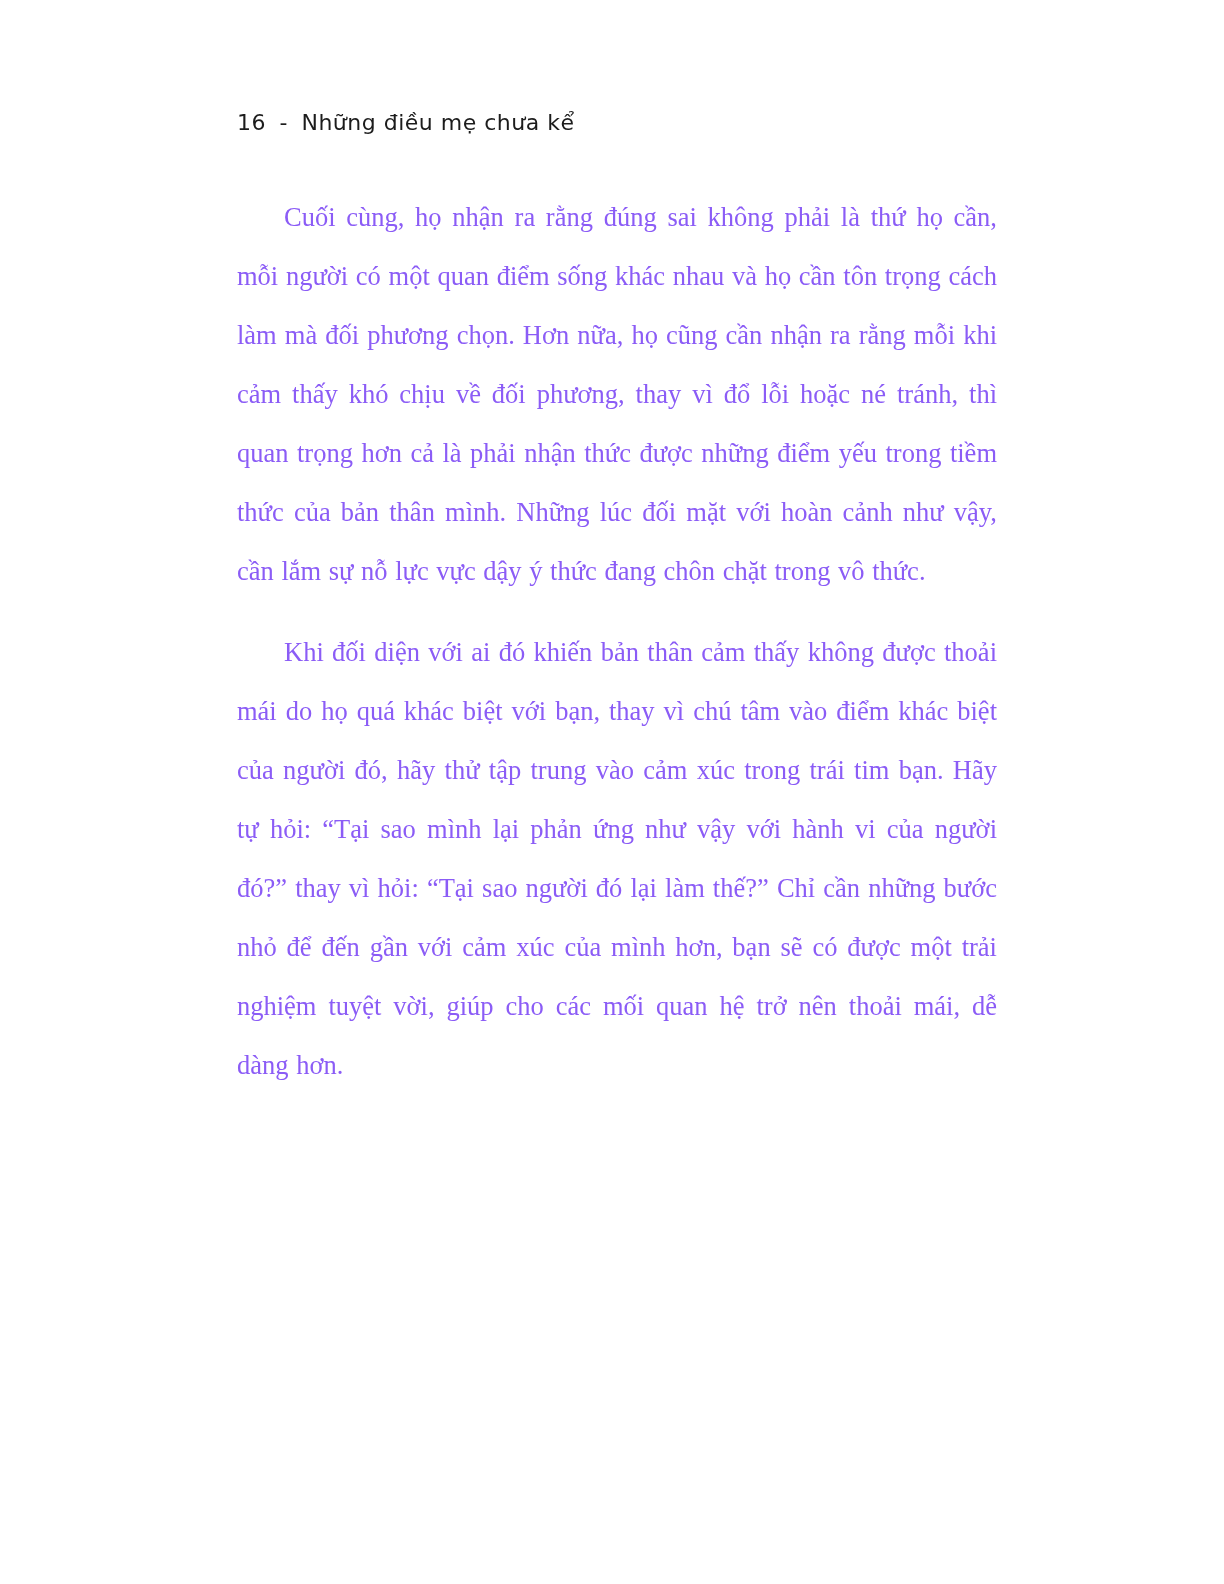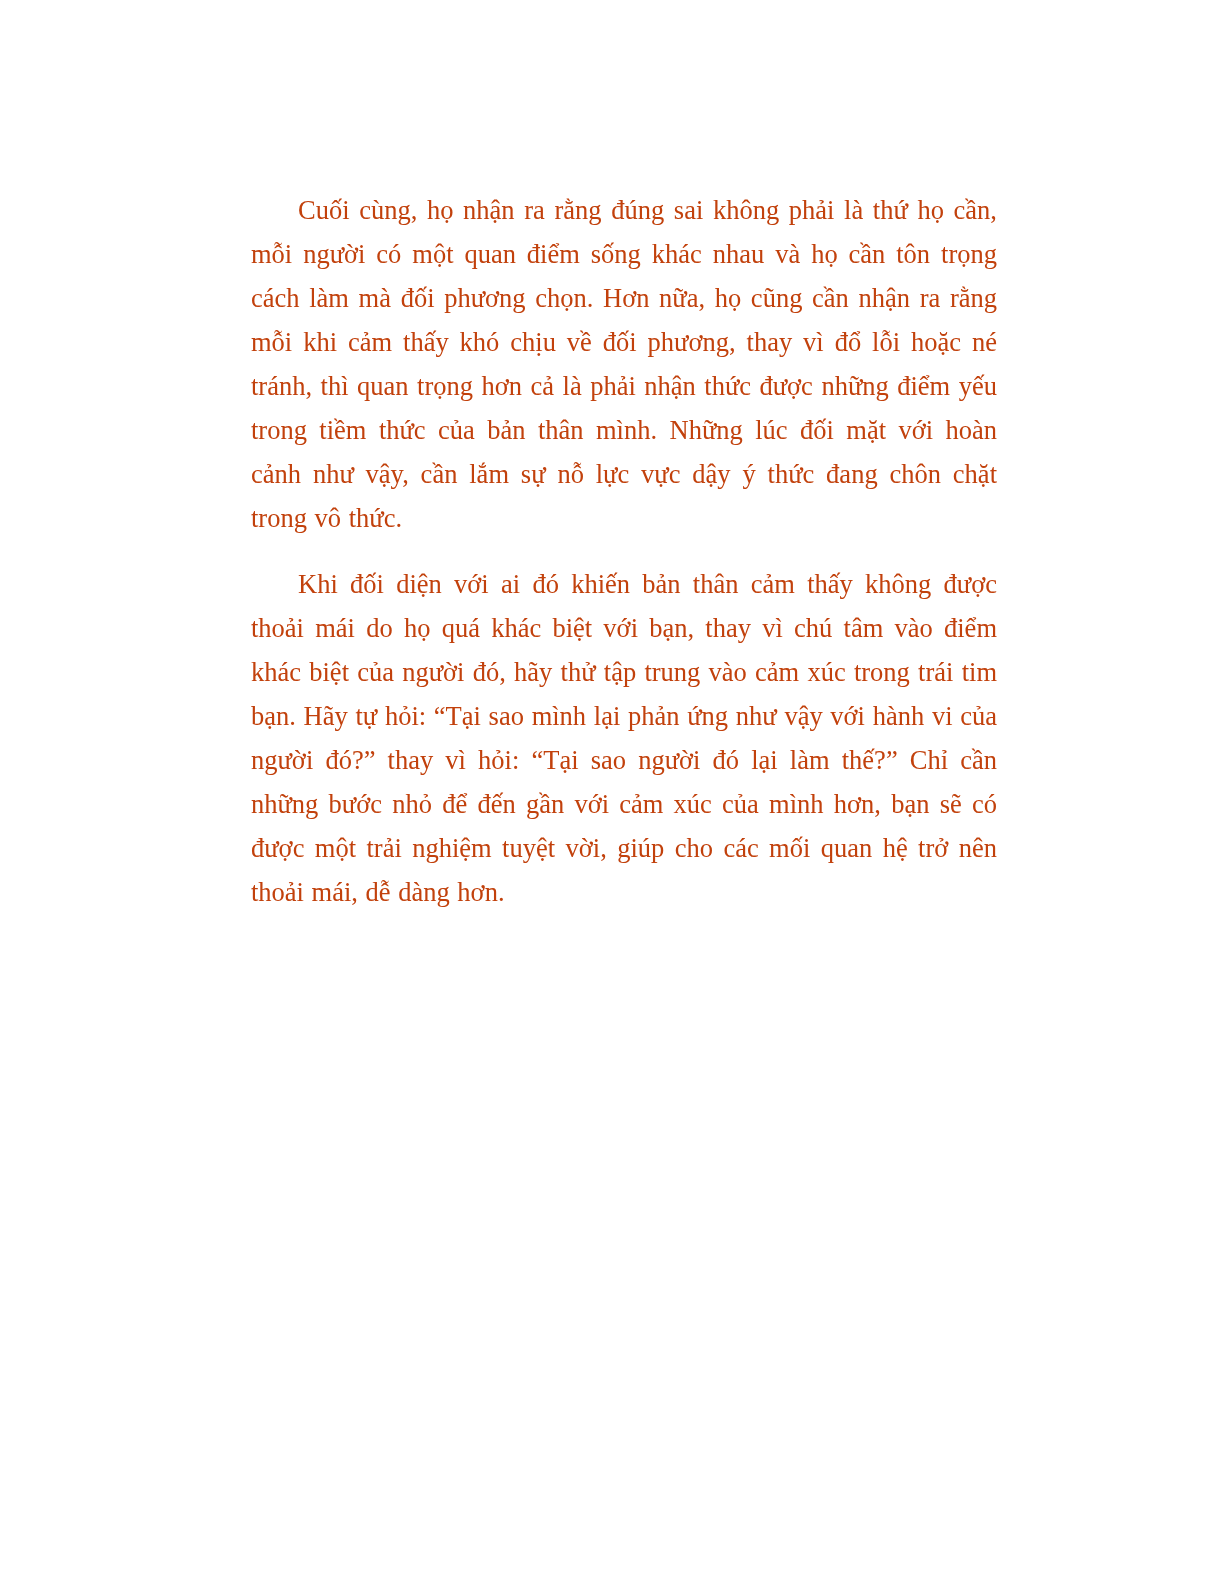--- a/index.html
+++ b/index.html
@@ -33,32 +33,37 @@
   }
   .content {
     position: absolute;
     left: 237px;
     top: 188px;
     width: 760px;
   }
   .body-par {
     font-family: "Liberation Serif", serif;
     font-size: 26.5px;
-    line-height: 44px;
-    color: #c2410c;
+    line-height: 59px;
+    color: #8b5cf6;
     text-align: justify;
     text-indent: 47px;
-    margin: 0 0 22px 14px;
+    margin: 0 0 22px 0;
     word-spacing: 1px;
   }
 </style>
 </head>
 <body>
 
 <div class="page">
 
+  <div class="running-header">
+    <span class="page-number">16</span>
+    <span class="separator">-</span>
+    <span class="book-title">Những điều mẹ chưa kể</span>
+  </div>
 
   <div class="content">
     <p class="body-par">Cuối cùng, họ nhận ra rằng đúng sai không phải là thứ họ cần, mỗi người có một quan điểm sống khác nhau và họ cần tôn trọng cách làm mà đối phương chọn. Hơn nữa, họ cũng cần nhận ra rằng mỗi khi cảm thấy khó chịu về đối phương, thay vì đổ lỗi hoặc né tránh, thì quan trọng hơn cả là phải nhận thức được những điểm yếu trong tiềm thức của bản thân mình. Những lúc đối mặt với hoàn cảnh như vậy, cần lắm sự nỗ lực vực dậy ý thức đang chôn chặt trong vô thức.</p>
     <p class="body-par">Khi đối diện với ai đó khiến bản thân cảm thấy không được thoải mái do họ quá khác biệt với bạn, thay vì chú tâm vào điểm khác biệt của người đó, hãy thử tập trung vào cảm xúc trong trái tim bạn. Hãy tự hỏi: “Tại sao mình lại phản ứng như vậy với hành vi của người đó?” thay vì hỏi: “Tại sao người đó lại làm thế?” Chỉ cần những bước nhỏ để đến gần với cảm xúc của mình hơn, bạn sẽ có được một trải nghiệm tuyệt vời, giúp cho các mối quan hệ trở nên thoải mái, dễ dàng hơn.</p>
   </div>
 
 </div>
 
 </body></html>

